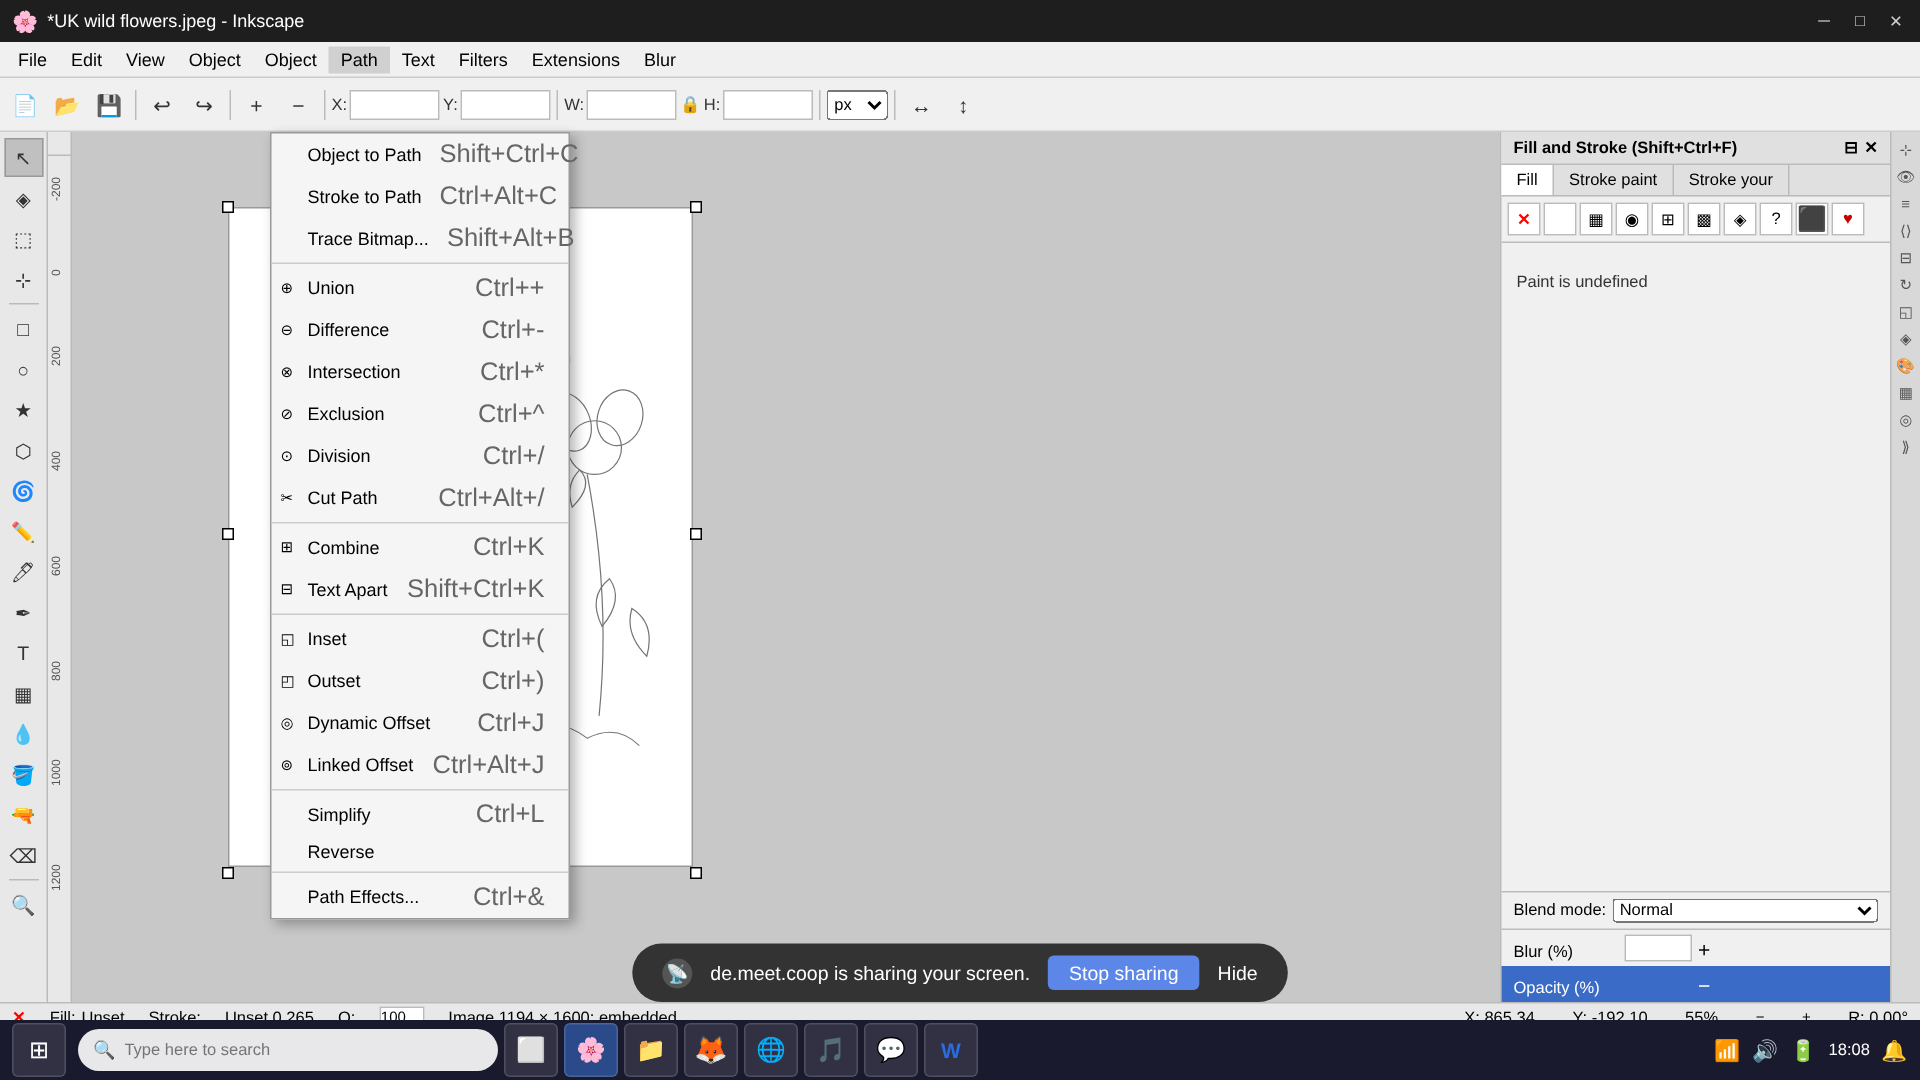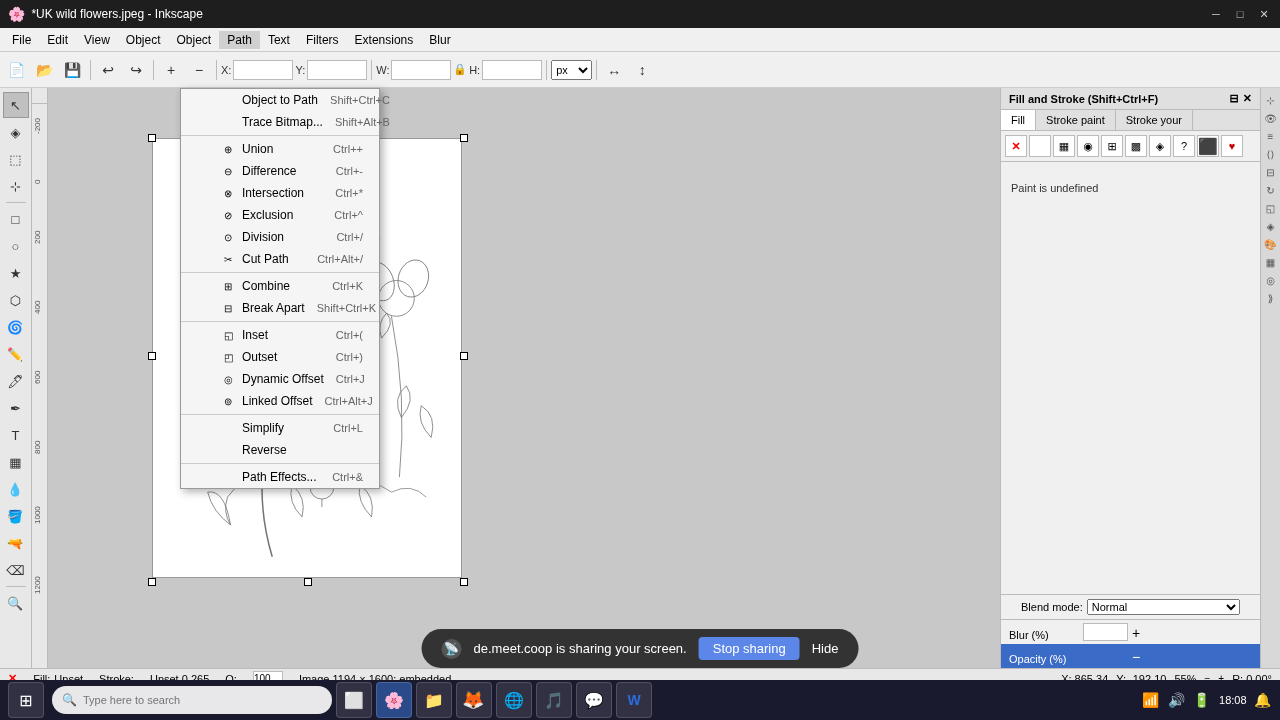--- a/index.html
+++ b/index.html
@@ -187,21 +187,21 @@
     .fill-btn {
       width: 22px; height: 22px; border: 1px solid #bbb;
       background: #fff; cursor: pointer; display: flex; align-items: center;
       justify-content: center; font-size: 11px;
     }
     .fill-btn.x { color: red; font-weight: bold; }
     #paint-undefined {
       padding: 20px 10px; font-size: 11px; color: #333;
     }
     #blend-row {
-      display: flex; align-items: center; padding: 4px 20px;
+      display: flex; align-items: center; padding: 4px 8px;
       border-top: 1px solid #bbb; margin-top: auto;
     }
     #blend-row label { font-size: 11px; margin-right: 4px; }
     #blend-row select { font-size: 11px; flex: 1; }
     #blur-opacity {
       border-top: 1px solid #bbb;
     }
     .slider-row {
       display: flex; align-items: flex-end; padding: 3px 8px; gap: 4px;
     }
@@ -250,44 +250,43 @@
       display: flex;
       align-items: center;
       justify-content: space-between;
       padding: 4px 16px 4px 24px;
       cursor: pointer;
       font-size: 12px;
       color: #000;
       white-space: nowrap;
     }
     .dropdown-item .shortcut {
-      font-size: 11px;
+      font-size: 17px;
       color: #666;
       margin-left: 12px;
     }
     .dropdown-item-wrap {
       position: relative;
-      margin-left: 37px;
     }
 
     
     #status-bar {
       height: 20px;
       background: #e8e8e8;
       border-top: 1px solid #bbb;
       display: flex;
       align-items: center;
       padding: 0 8px;
       font-size: 11px;
       gap: 16px;
     }
     #status-bar .fill-info { display: flex; gap: 4px; }
     #status-bar .coords {
       margin-left: auto;
-      display: flex; gap: 8px;
+      display: flex; gap: 25px;
     }
 
     
     #bottom-toolbar {
       height: 32px;
       background: #f0f0f0;
       border-top: 1px solid #bbb;
       display: flex;
       align-items: center;
       padding: 0 8px;
@@ -678,20 +677,26 @@
 
 <div id="path-menu">
   <div class="dropdown-item-wrap">
     <div class="dropdown-item">
       <span>Object to Path</span>
       <span class="shortcut">Shift+Ctrl+C</span>
     </div>
   </div>
   <div class="dropdown-item-wrap">
     <div class="dropdown-item">
+      <span>Stroke to Path</span>
+      <span class="shortcut">Ctrl+Alt+C</span>
+    </div>
+  </div>
+  <div class="dropdown-item-wrap">
+    <div class="dropdown-item">
       <span>Trace Bitmap...</span>
       <span class="shortcut">Shift+Alt+B</span>
     </div>
   </div>
   <div class="menu-separator"></div>
   <div class="dropdown-item-wrap">
     <div class="dropdown-item">
       <span style="position:absolute;left:6px;font-size:10px;">⊕</span>
       <span>Union</span>
       <span class="shortcut">Ctrl++</span>
@@ -736,21 +741,21 @@
   <div class="dropdown-item-wrap">
     <div class="dropdown-item">
       <span style="position:absolute;left:6px;font-size:10px;">⊞</span>
       <span>Combine</span>
       <span class="shortcut">Ctrl+K</span>
     </div>
   </div>
   <div class="dropdown-item-wrap">
     <div class="dropdown-item">
       <span style="position:absolute;left:6px;font-size:10px;">⊟</span>
-      <span>Break Apart</span>
+      <span>Text Apart</span>
       <span class="shortcut">Shift+Ctrl+K</span>
     </div>
   </div>
   <div class="menu-separator"></div>
   <div class="dropdown-item-wrap">
     <div class="dropdown-item">
       <span style="position:absolute;left:6px;font-size:10px;">◱</span>
       <span>Inset</span>
       <span class="shortcut">Ctrl+(</span>
     </div>

